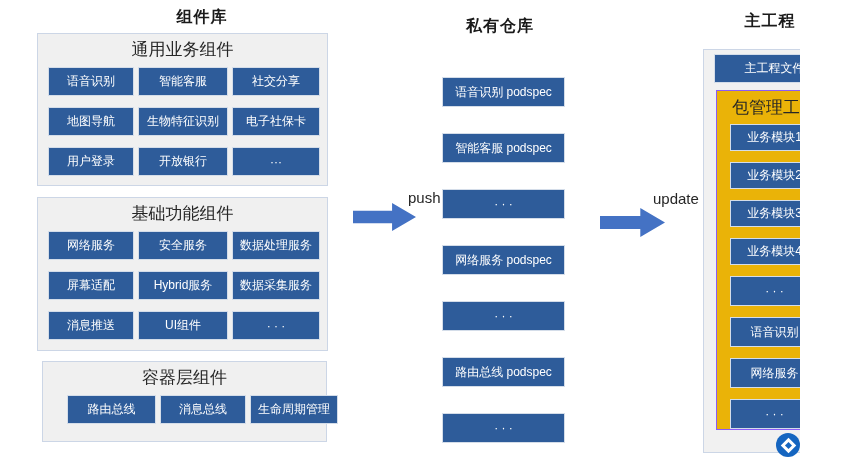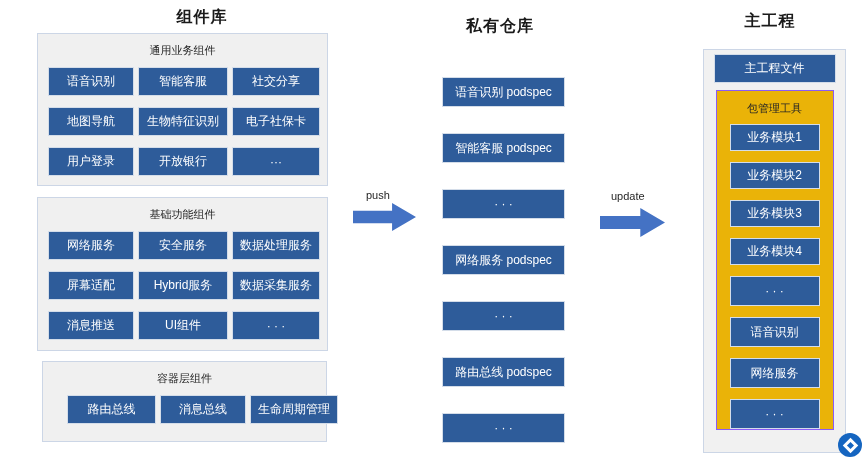--- a/index.html
+++ b/index.html
@@ -1,40 +1,40 @@
 <!DOCTYPE html>
 <html><head>
 <meta charset="utf-8">
 <style>
   * { margin:0; padding:0; box-sizing:border-box; }
   html,body { background:#fff; }
   body { font-family:"Liberation Sans","DejaVu Sans",sans-serif; }
   .stage {
-    position:relative; width:862px; height:458px; background:#ffffff;
+    position:relative; width:800px; height:458px; background:#ffffff;
     overflow:hidden;
   }
   
   .col-title {
     position:absolute; width:140px; text-align:center;
     font-size:16px; font-weight:700; color:#1a1a1a; letter-spacing:1px;
   }
   .t-library { left:132px; top:7px; }
   .t-repo    { left:430px; top:16px; }
   .t-main    { left:700px; top:11px; }
 
   
   .group {
     position:absolute; background:#f0f0f0; border:1px solid #ccd6e6;
     padding-top:7px;
   }
   .g1 { left:37px; top:33px;  width:291px; height:153px; }
   .g2 { left:37px; top:197px; width:291px; height:154px; }
   .g3 { left:42px; top:361px; width:285px; height:81px;  }
   .group-title {
-    text-align:center; font-size:11px; color:#262626; line-height:18px;
+    text-align:center; font-size:17px; color:#262626; line-height:18px;
   }
   .grid {
     display:grid; column-gap:4px; row-gap:11px; margin:8px 0 0 10px;
   }
   .g1 .grid, .g2 .grid { grid-template-columns:86px 90px 88px; }
   .g3 .grid { grid-template-columns:89px 86px 88px; margin-left:24px; }
 
   
   .btn {
     background:#2e5c9a; border:1px solid #d4dde9; color:#ffffff;
@@ -43,21 +43,21 @@
   }
 
   
   .repo-stack {
     position:absolute; left:442px; top:77px; width:123px;
     display:flex; flex-direction:column; gap:26px;
   }
   .repo-stack .btn { height:30px; }
 
   
-  .arrow-label { position:absolute; font-size:11px; color:#262626; }
+  .arrow-label { position:absolute; font-size:15px; color:#262626;margin-left:42px; }
   .push-label   { left:366px; top:189px; }
   .update-label { left:611px; top:190px; }
   .block-arrow {
     position:absolute; background:#4472c4;
     clip-path:polygon(0 28%, 62% 28%, 62% 0, 100% 50%, 62% 100%, 62% 72%, 0 72%);
   }
   .push-arrow   { left:353px; top:203px; width:63px; height:28px; }
   .update-arrow { left:600px; top:208px; width:65px; height:29px; }
 
   

